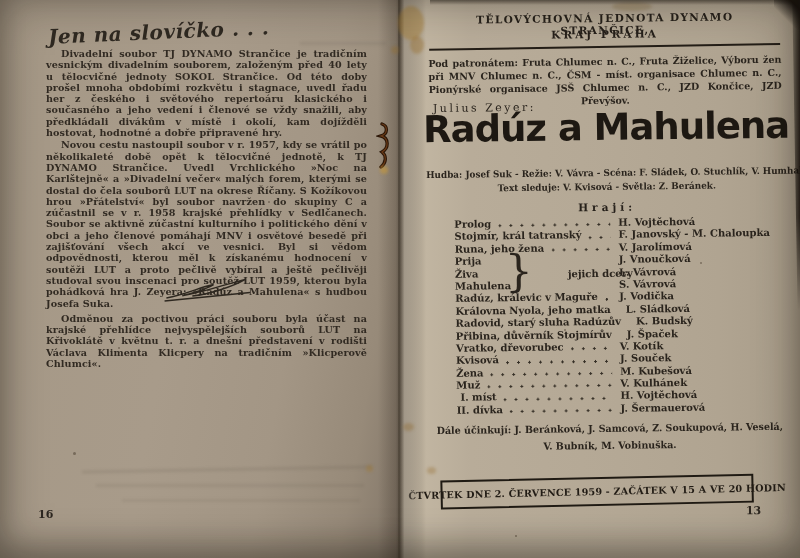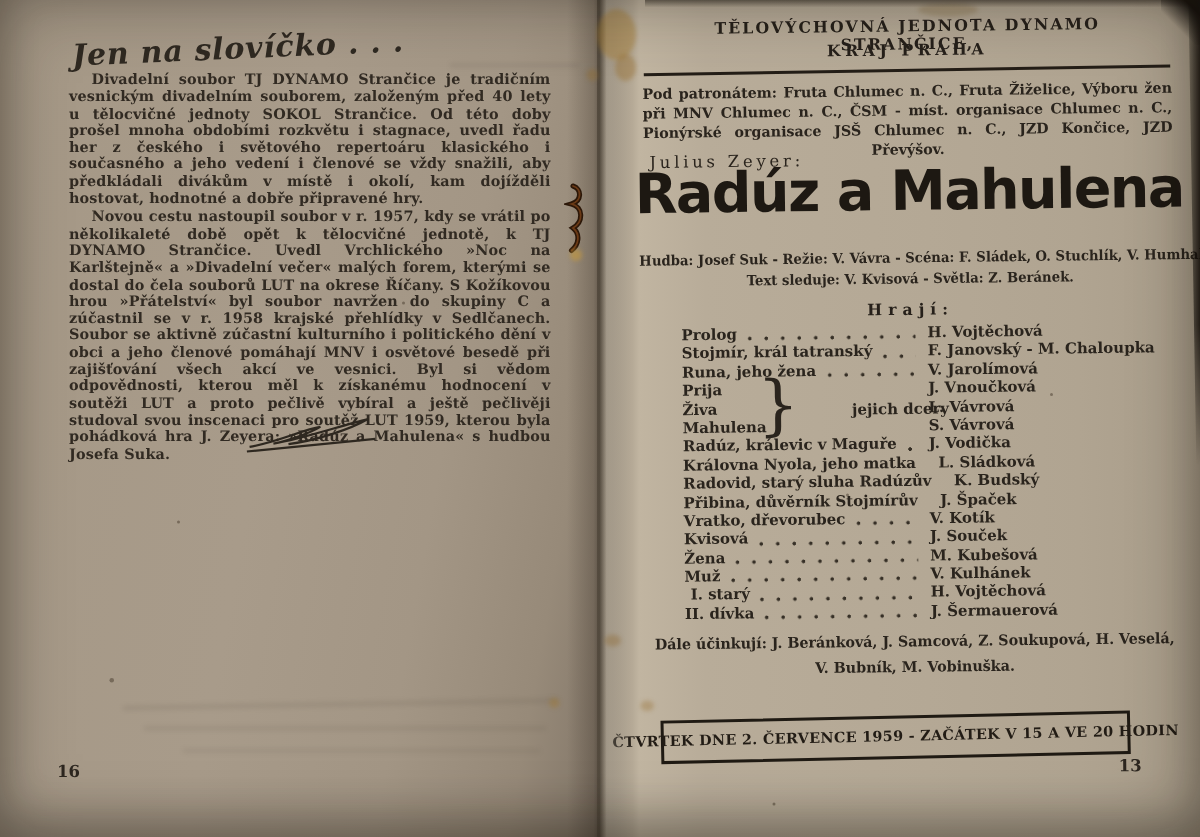--- a/index.html
+++ b/index.html
@@ -88,20 +88,21 @@
 
 <div class="scan">
 
   <div class="page-left"></div>
   <div class="page-right"></div>
 
   <div class="heading-script">Jen na slovíčko . . .</div>
   <div class="body-text">
     <p>Divadelní soubor TJ DYNAMO Strančice je tradičním vesnickým divadelním souborem, založeným před 40 lety u tělocvičné jednoty SOKOL Strančice. Od této doby prošel mnoha obdobími rozkvětu i stagnace, uvedl řadu her z českého i světového repertoáru klasického i současného a jeho vedení i členové se vždy snažili, aby předkládali divákům v místě i okolí, kam dojížděli hostovat, hodnotné a dobře připravené hry.</p>
     <p>Novou cestu nastoupil soubor v r. 1957, kdy se vrátil po několikaleté době opět k tělocvičné jednotě, k TJ DYNAMO Strančice. Uvedl Vrchlického »Noc na Karlštejně« a »Divadelní večer« malých forem, kterými se dostal do čela souborů LUT na okrese Říčany. S Kožíkovou hrou »Přátelství« byl soubor navržen do skupiny C a zúčastnil se v r. 1958 krajské přehlídky v Sedlčanech. Soubor se aktivně zúčastní kulturního i politického dění v obci a jeho členové pomáhají MNV i osvětové besedě při zajišťování všech akcí ve vesnici. Byl si vědom odpovědnosti, kterou měl k získanému hodnocení v soutěži LUT a proto pečlivě vybíral a ještě pečlivěji studoval svou inscenaci pro soutěž LUT 1959, kterou byla pohádková hra J. Zeyera: »Radúz a Mahulena« s hudbou Josefa Suka.</p>
+    <p class="gap">Odměnou za poctivou práci souboru byla účast na krajské přehlídce nejvyspělejších souborů LUT na Křivoklátě v květnu t. r. a dnešní představení v rodišti Václava Klimenta Klicpery na tradičním »Klicperově Chlumci«.</p>
   </div>
   <svg class="flourish" width="96" height="22" viewBox="0 0 96 22">
     <path d="M6 15 C 26 13, 42 6, 54 5 C 46 9, 30 13, 22 14 C 42 12, 68 5, 86 2 C 74 8, 50 14, 32 15" fill="none" stroke="#2e2820" stroke-width="1.5"></path>
     <line x1="4" y1="18" x2="90" y2="15.5" stroke="#2e2820" stroke-width="1.4"></line>
   </svg>
   <div class="pagenum" style="left:38px;top:508px;">16</div>
 
   <div class="ghost" style="left:82px;top:468px;width:290px;opacity:.17;transform:rotate(-1deg);"></div>
   <div class="ghost" style="left:96px;top:484px;width:268px;opacity:.14;"></div>
   <div class="ghost" style="left:122px;top:499px;width:238px;opacity:.12;"></div>
@@ -183,21 +184,21 @@
           <span class="role">Žena</span>
           <span class="dots"></span>
           <span class="actor">M. Kubešová</span>
         </div>
       <div class="cast-row">
           <span class="role">Muž</span>
           <span class="dots"></span>
           <span class="actor">V. Kulhánek</span>
         </div>
       <div class="cast-row">
-          <span class="role" style="padding-left:4px;">I. starý</span>
+          <span class="role" style="padding-left:4px;">I. míst</span>
           <span class="dots"></span>
           <span class="actor">H. Vojtěchová</span>
         </div>
       <div class="cast-row">
           <span class="role">II. dívka</span>
           <span class="dots"></span>
           <span class="actor">J. Šermauerová</span>
         </div>
       <div class="brace">}</div>
       <div class="daughters">jejich dcery</div>

